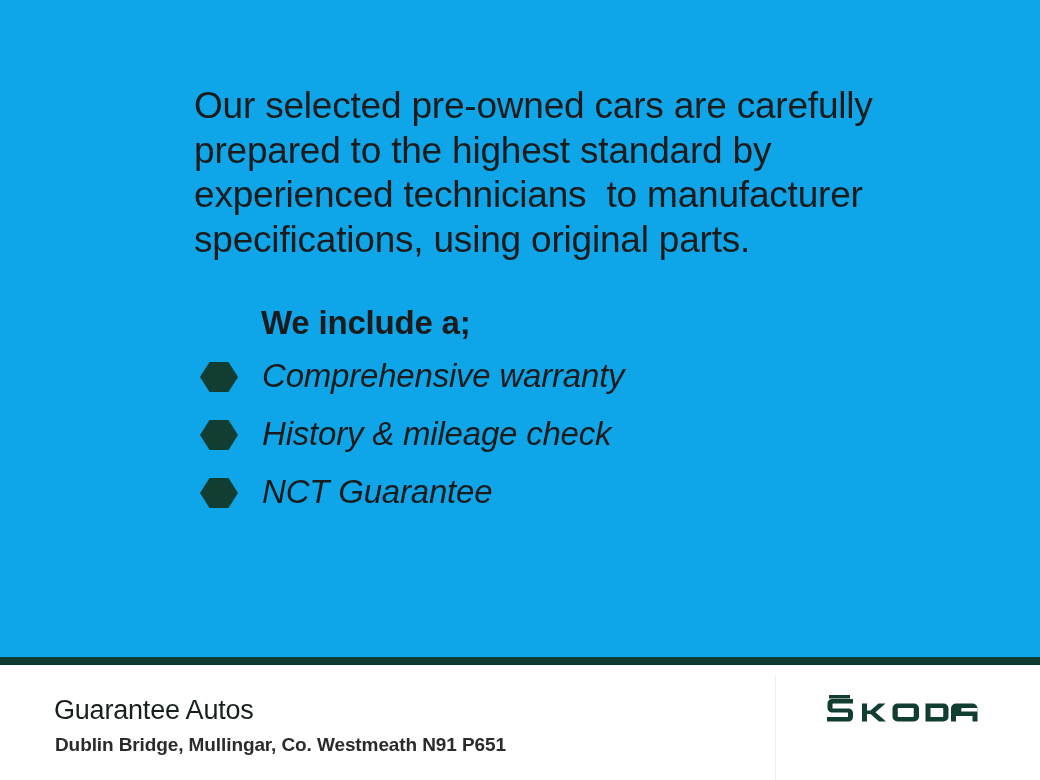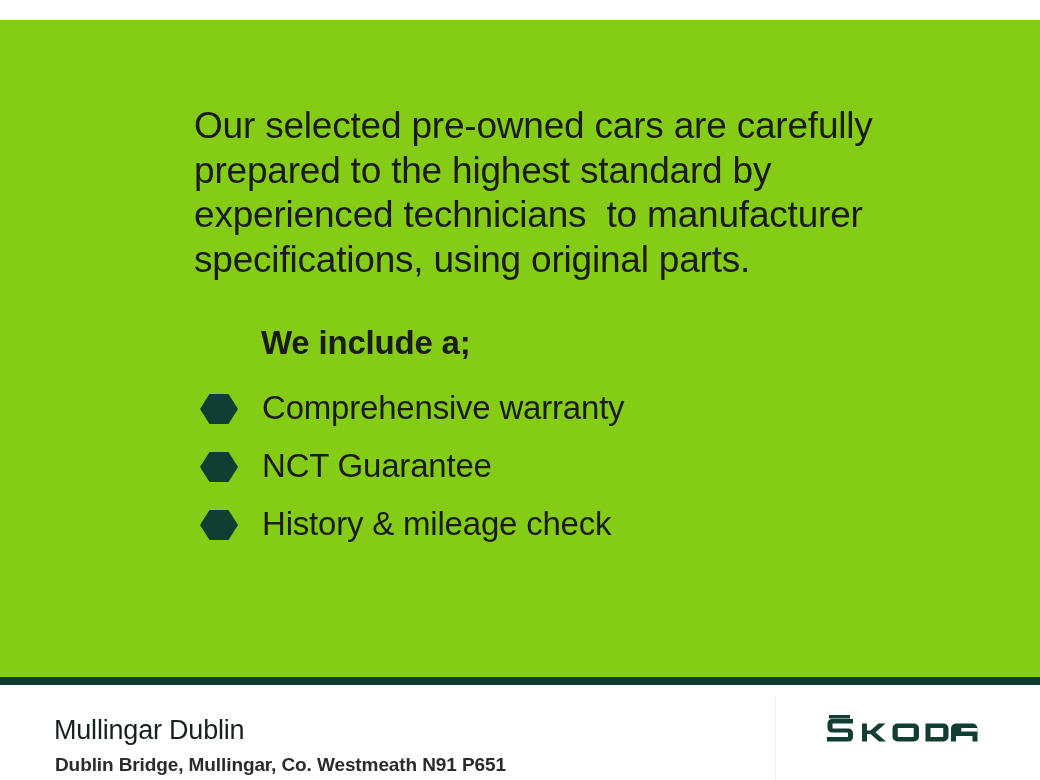--- a/index.html
+++ b/index.html
@@ -12,22 +12,21 @@
     background: #ffffff;
     font-family: "Liberation Sans", sans-serif;
     overflow: hidden;
     position: relative;
     -webkit-font-smoothing: antialiased;
   }
 
   .slide {
     position: absolute;
     inset: 0;
-    background: #84cc16;
-    margin-top: 20px;
+    background: #0ea5e9;
   }
 
   
   .headline {
     position: absolute;
     left: 194px;
     top: 84px;
     width: 700px;
     font-size: 37px;
     line-height: 44.5px;
@@ -46,25 +45,26 @@
     line-height: 40px;
     color: #1b1b1b;
     font-weight: 700;
     letter-spacing: -0.2px;
   }
 
   
   .bullet-list {
     position: absolute;
     left: 200px;
-    top: 360px;
+    top: 348px;
     width: 700px;
     margin: 0;
     padding: 0;
     list-style: none;
+    font-style: italic;
   }
   .bullet-item {
     display: flex;
     align-items: center;
     height: 58px;
   }
   .hex-bullet {
     flex: 0 0 auto;
     width: 38px;
     height: 34px;
@@ -158,40 +158,40 @@
       <span class="bullet-text">Comprehensive warranty</span>
     </li>
 
 
     <li class="bullet-item">
       <span class="hex-bullet">
         <svg viewBox="0 0 38 34" xmlns="http://www.w3.org/2000/svg" aria-hidden="true">
           <polygon points="0,17 9.5,2 28.5,2 38,17 28.5,32 9.5,32" fill="#123d33"></polygon>
         </svg>
       </span>
-      <span class="bullet-text">NCT Guarantee</span>
+      <span class="bullet-text">History &amp; mileage check</span>
     </li>
 
     <li class="bullet-item">
       <span class="hex-bullet">
         <svg viewBox="0 0 38 34" xmlns="http://www.w3.org/2000/svg" aria-hidden="true">
           <polygon points="0,17 9.5,2 28.5,2 38,17 28.5,32 9.5,32" fill="#123d33"></polygon>
         </svg>
       </span>
-      <span class="bullet-text">History &amp; mileage check</span>
+      <span class="bullet-text">NCT Guarantee</span>
     </li>
 
   </ul>
 
   <div class="footer-rule"></div>
 
   <div class="footer"></div>
   <div class="footer-divider"></div>
 
-  <div class="dealer-name">Mullingar Dublin</div>
+  <div class="dealer-name">Guarantee Autos</div>
 
   <div class="dealer-address">Dublin Bridge, Mullingar, Co. Westmeath N91 P651</div>
 
   <div class="skoda-logo">
     <svg viewBox="0 0 324 62" xmlns="http://www.w3.org/2000/svg" aria-hidden="true">
       <g fill="#123d33">
 
         <rect x="6" y="0" width="42" height="7"></rect>
 
         <path d="M54 17 H14 a1 1 0 0 0 -1 1 v8 a1 1 0 0 0 1 1 h31 a9 9 0 0 1 9 9 v8 a9 9 0 0 1 -9 9 H2 v-9 h41 a1 1 0 0 0 1 -1 v-7 a1 1 0 0 0 -1 -1 H12 a9 9 0 0 1 -9 -9 v-9 a9 9 0 0 1 9 -9 h42 z"></path>

